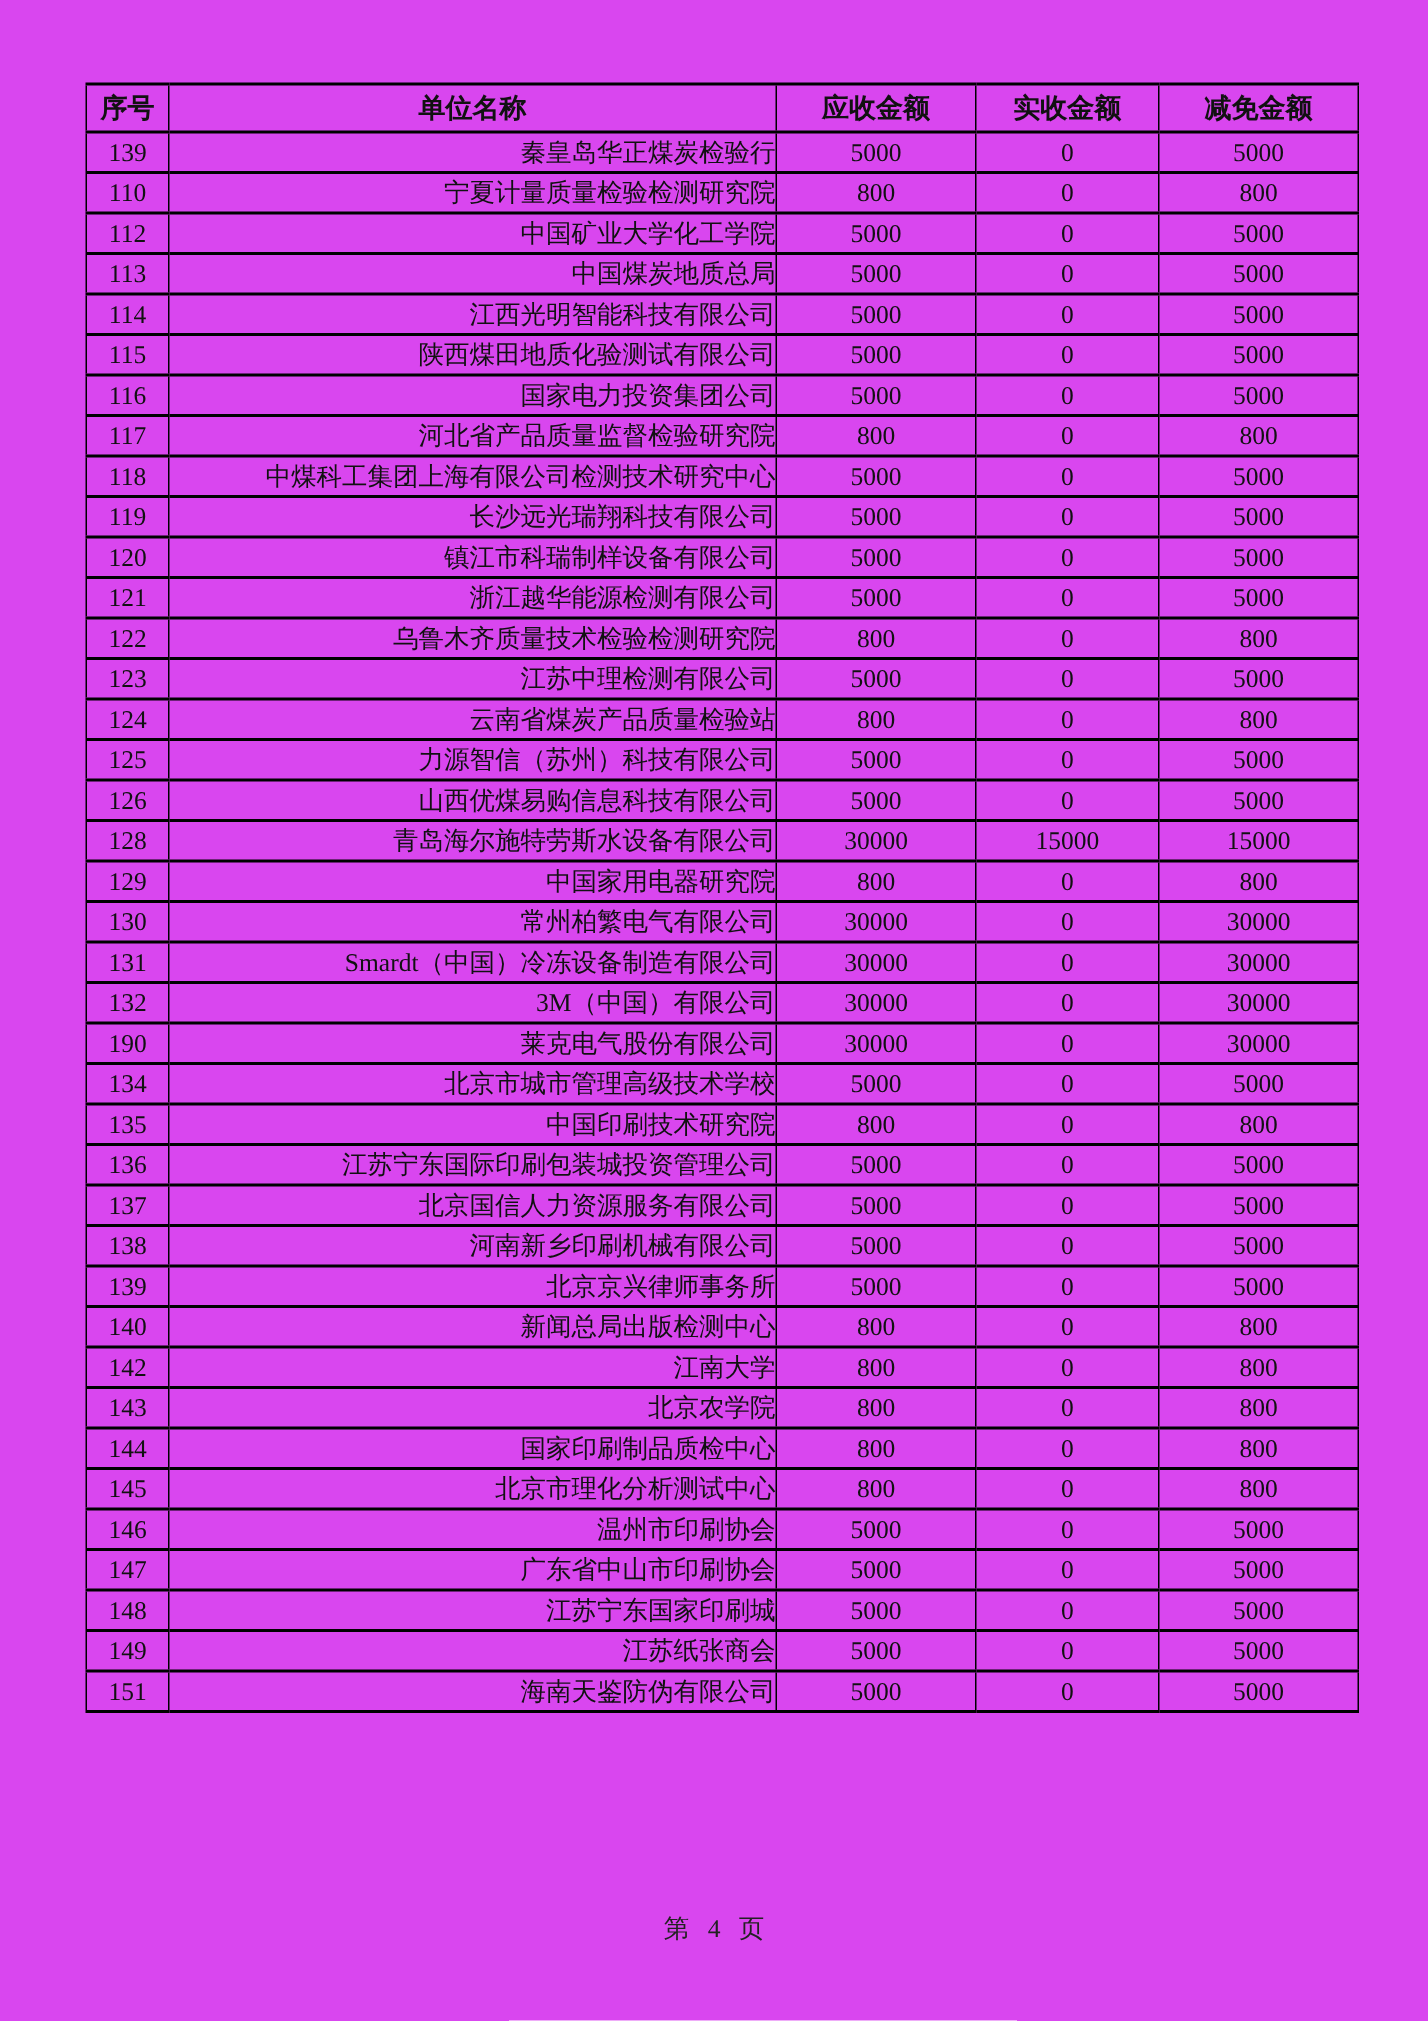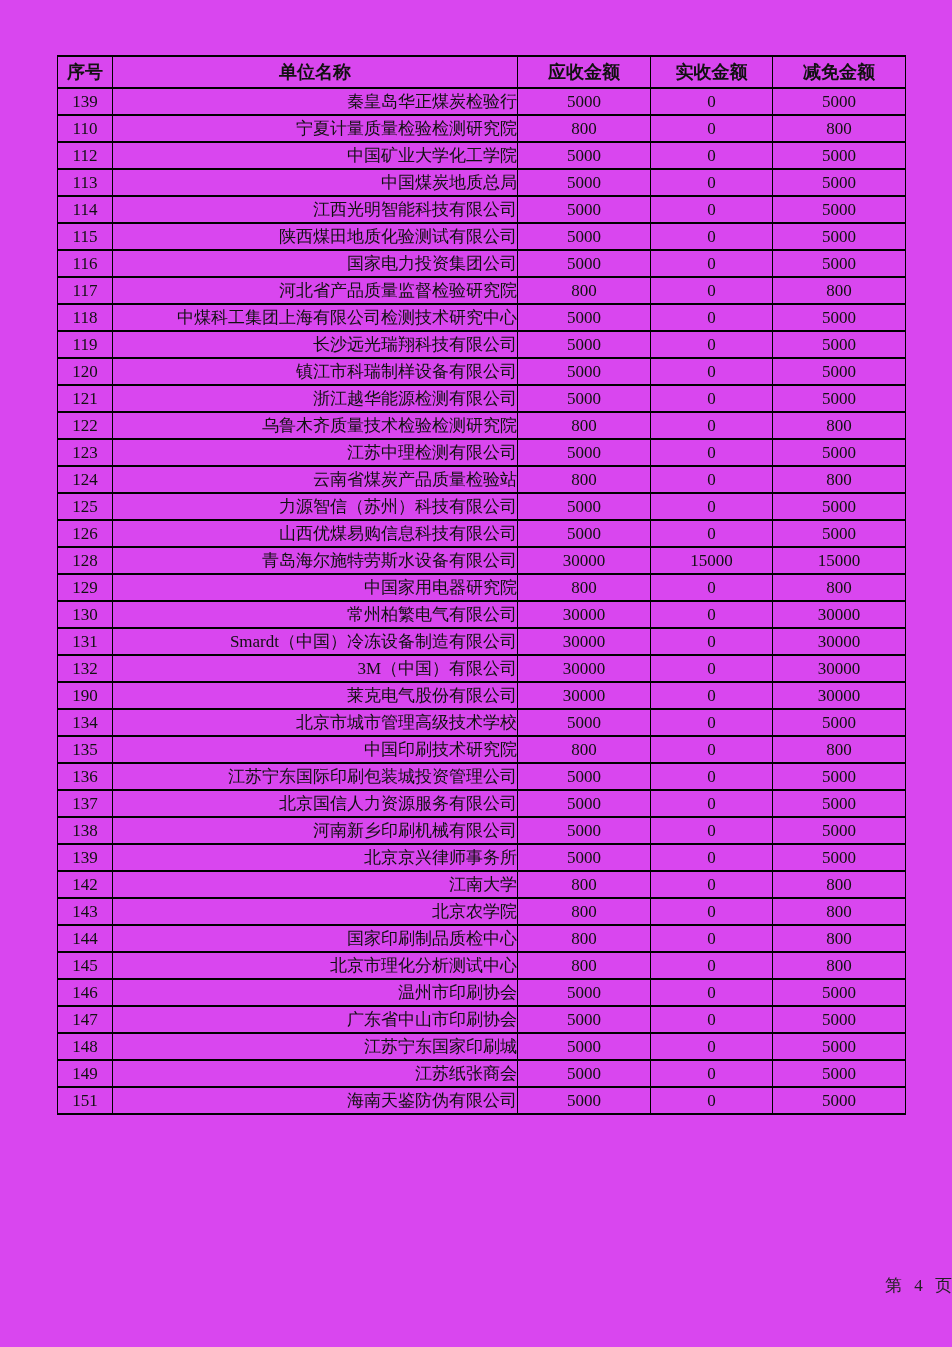--- a/index.html
+++ b/index.html
@@ -52,21 +52,21 @@
   col.col-idx  { width: 55px; }
   col.col-name { width: 405px; }
   col.col-rcv  { width: 133px; }
   col.col-act  { width: 122px; }
   col.col-red  { width: 133px; }
   .footer {
     position: absolute;
     left: 0;
     top: 1274px;
     width: 100%;
-    text-align: right;
+    text-align: center;
     font-size: 17px;
     word-spacing: 8px;
     color: #222;
   }
 </style>
 </head>
 <body>
 
 <div class="page">
   <table class="fee-table">
@@ -284,20 +284,27 @@
           <td class="c4">5000</td>
         </tr>
         <tr>
           <td class="c0">139</td>
           <td class="c1">北京京兴律师事务所</td>
           <td class="c2">5000</td>
           <td class="c3">0</td>
           <td class="c4">5000</td>
         </tr>
         <tr>
+          <td class="c0">140</td>
+          <td class="c1">新闻总局出版检测中心</td>
+          <td class="c2">800</td>
+          <td class="c3">0</td>
+          <td class="c4">800</td>
+        </tr>
+        <tr>
           <td class="c0">142</td>
           <td class="c1">江南大学</td>
           <td class="c2">800</td>
           <td class="c3">0</td>
           <td class="c4">800</td>
         </tr>
         <tr>
           <td class="c0">143</td>
           <td class="c1">北京农学院</td>
           <td class="c2">800</td>

